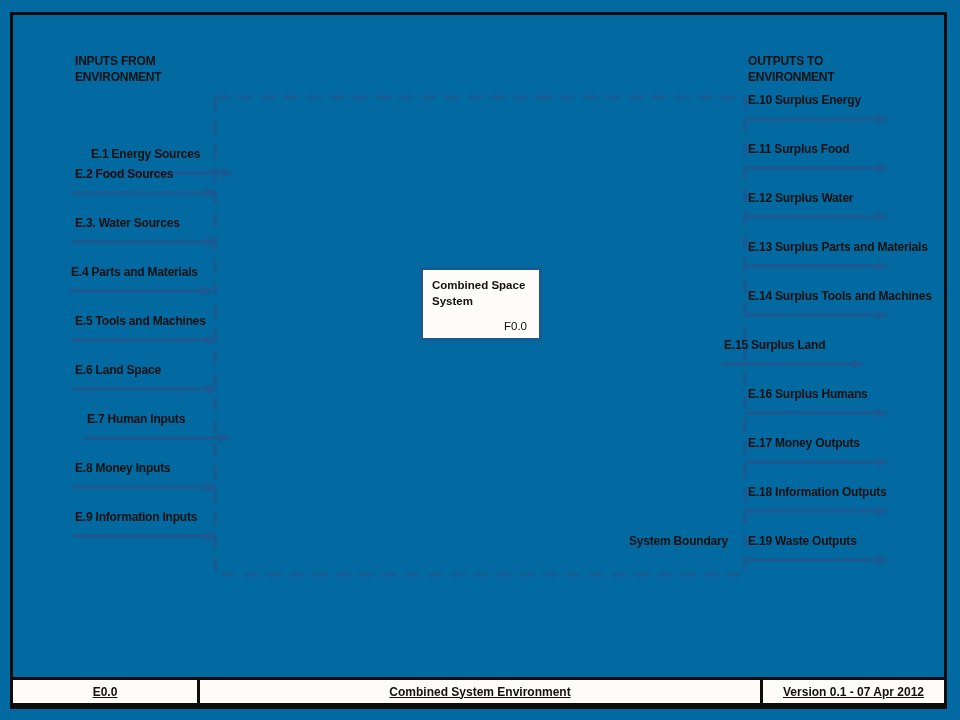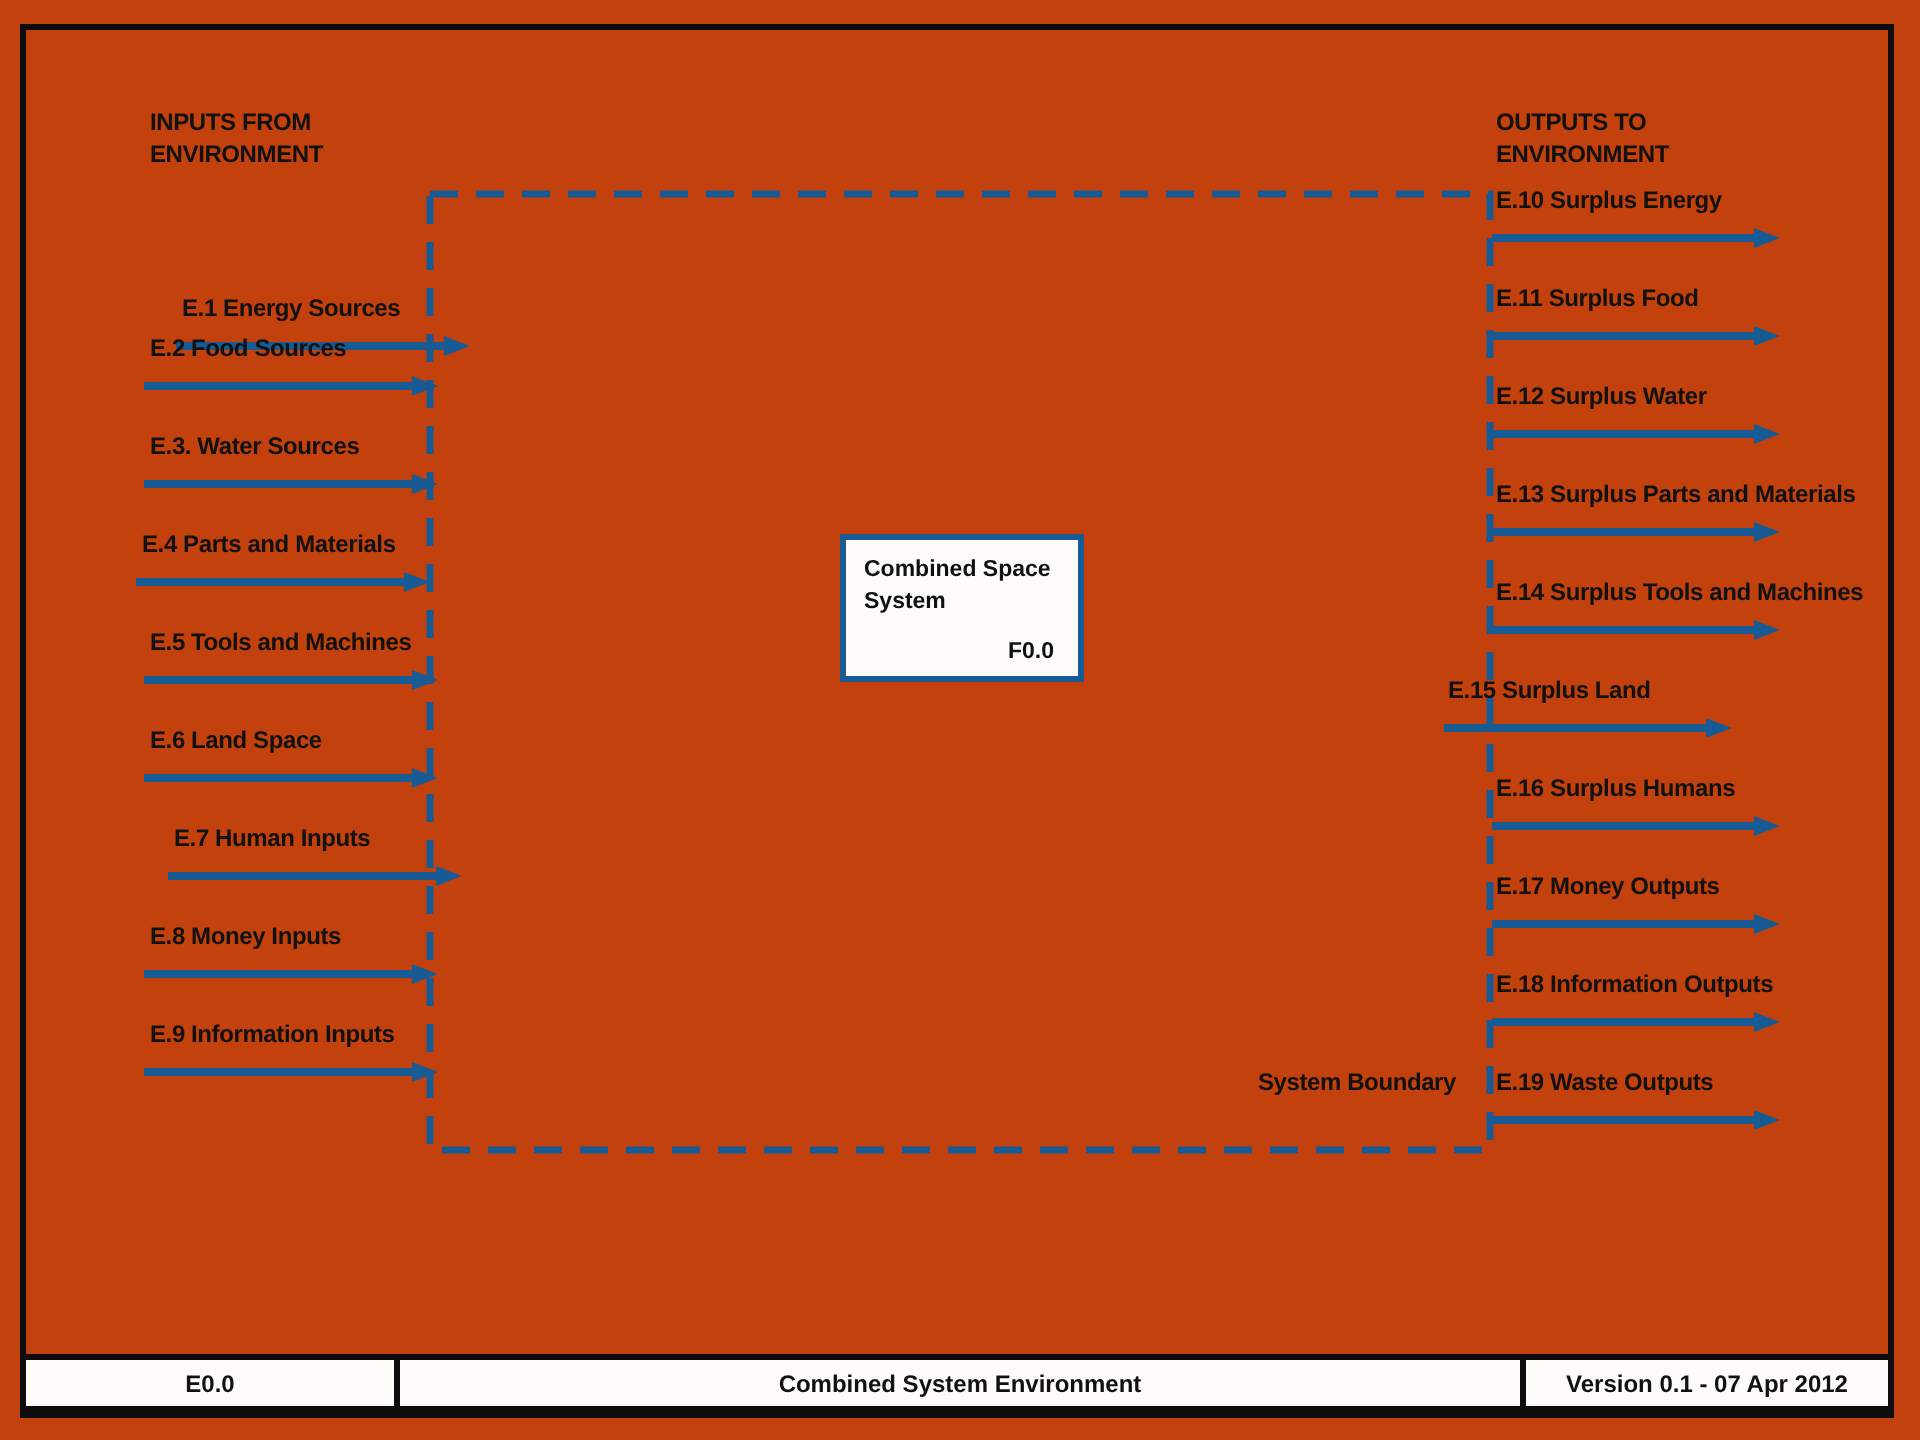--- a/index.html
+++ b/index.html
@@ -1,19 +1,19 @@
 <!DOCTYPE html>
 <html><head>
 <meta charset="utf-8">
 <style>
   html,body{margin:0;padding:0;background:#e8e8e8;}
   #page{
     position:relative;
     width:960px;height:720px;
-    background:#c2410c;
+    background:#0369a1;
     font-family:"Liberation Sans", sans-serif;
     overflow:hidden;
     --accent:#175a94;
     --ink:#111111;
   }
   
   #frame{
     position:absolute;left:10px;top:12px;width:931px;height:691px;
     border:3px solid #0d0d0d;background:transparent;pointer-events:none;
   }
@@ -51,39 +51,40 @@
   #system-box{
     position:absolute;left:420px;top:267px;width:122px;height:74px;
     border:3px solid var(--accent);background:#fdfcf8;box-sizing:border-box;
   }
   #system-box .title{
     position:absolute;left:9px;top:7px;width:100px;
     font-size:11.5px;font-weight:bold;color:var(--ink);line-height:16px;
   }
   #system-box .fid{
     position:absolute;right:12px;bottom:6px;
-    font-size:11.5px;font-weight:bold;color:var(--ink);
+    font-size:11.5px;font-weight:normal;color:var(--ink);
   }
 
   #boundary-label{
     position:absolute;left:560px;top:534px;width:168px;text-align:right;
     font-size:12px;font-weight:bold;color:var(--ink);letter-spacing:-0.2px;
   }
 
   
   #footer{
     position:absolute;left:10px;top:677px;width:937px;height:29px;
     display:flex;box-sizing:border-box;
     border:3px solid #0d0d0d;border-bottom-width:3px;
     background:#fdfcf8;
   }
   .footer-cell{
     display:flex;align-items:center;justify-content:center;
     font-size:12px;font-weight:bold;color:var(--ink);box-sizing:border-box;
     height:100%;
+    text-decoration:underline;
   }
   #footer-id{width:187px;border-right:3px solid #0d0d0d;}
   #footer-title{flex:1;border-right:3px solid #0d0d0d;}
   #footer-version{width:181px;}
 </style>
 </head>
 <body>
 
 <div id="page" style="--accent: #175a94;">
 

